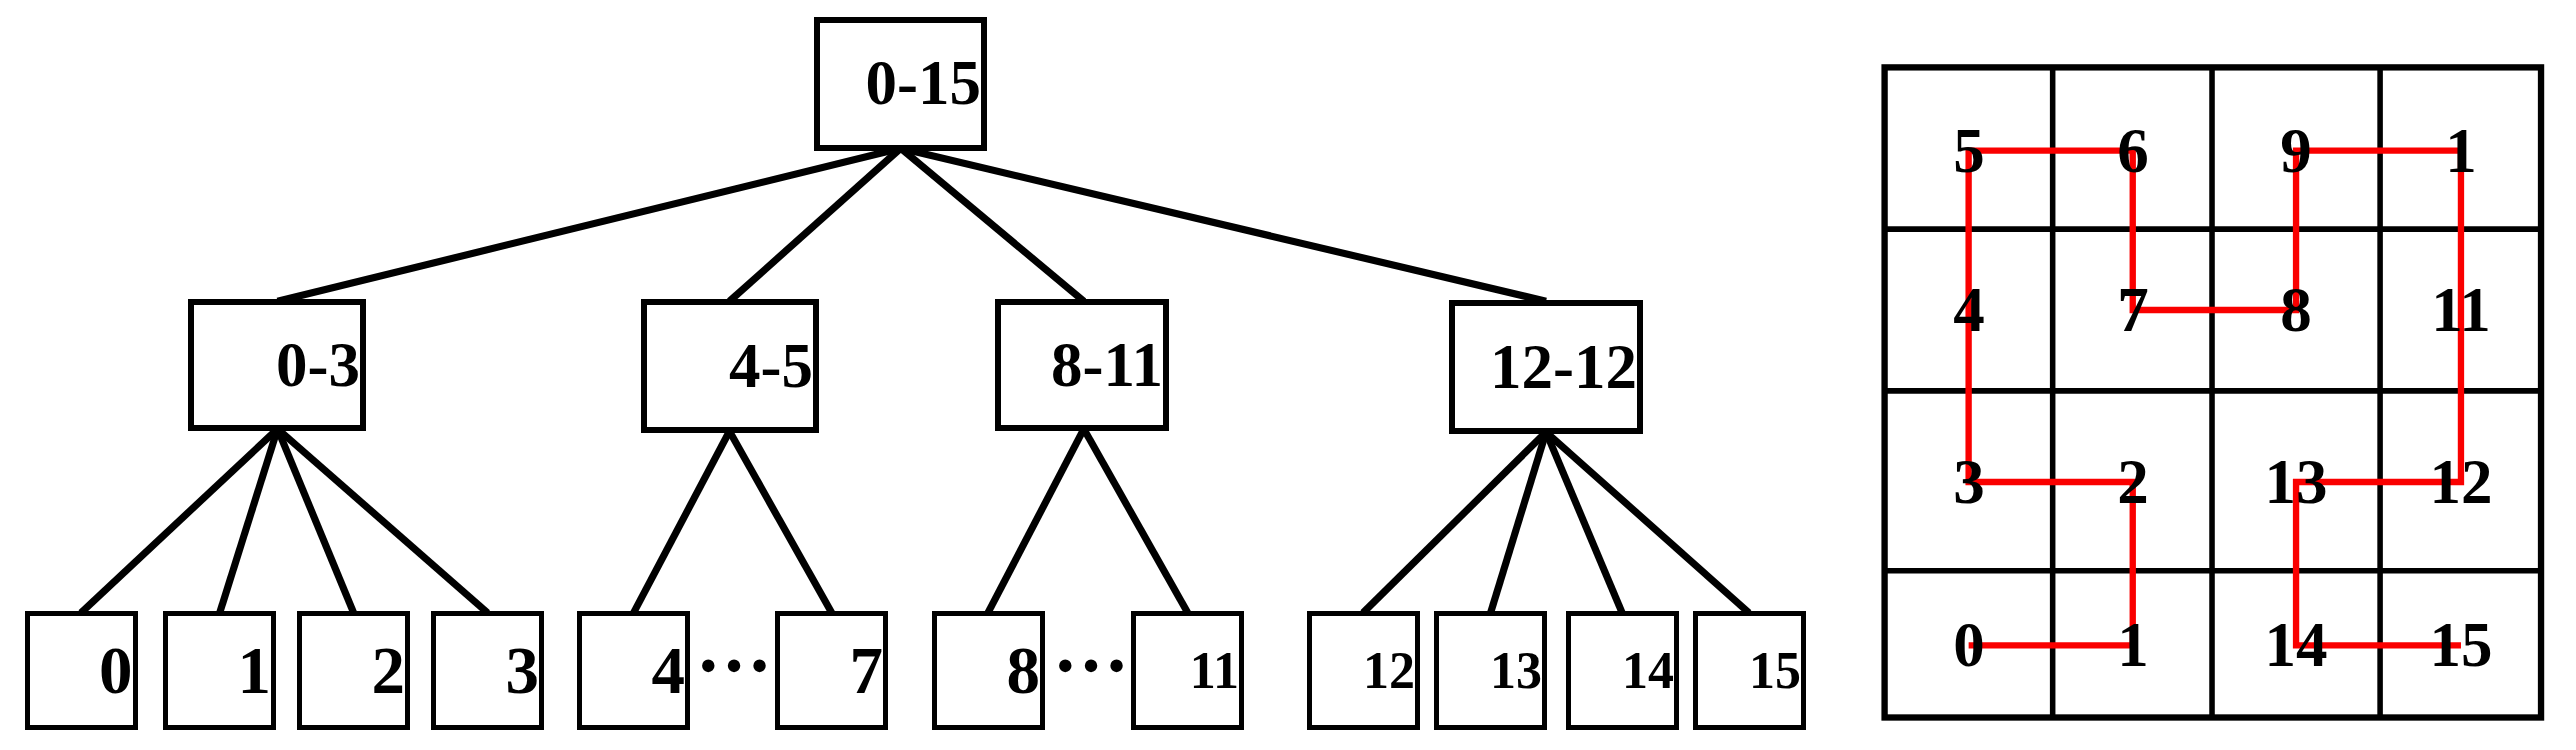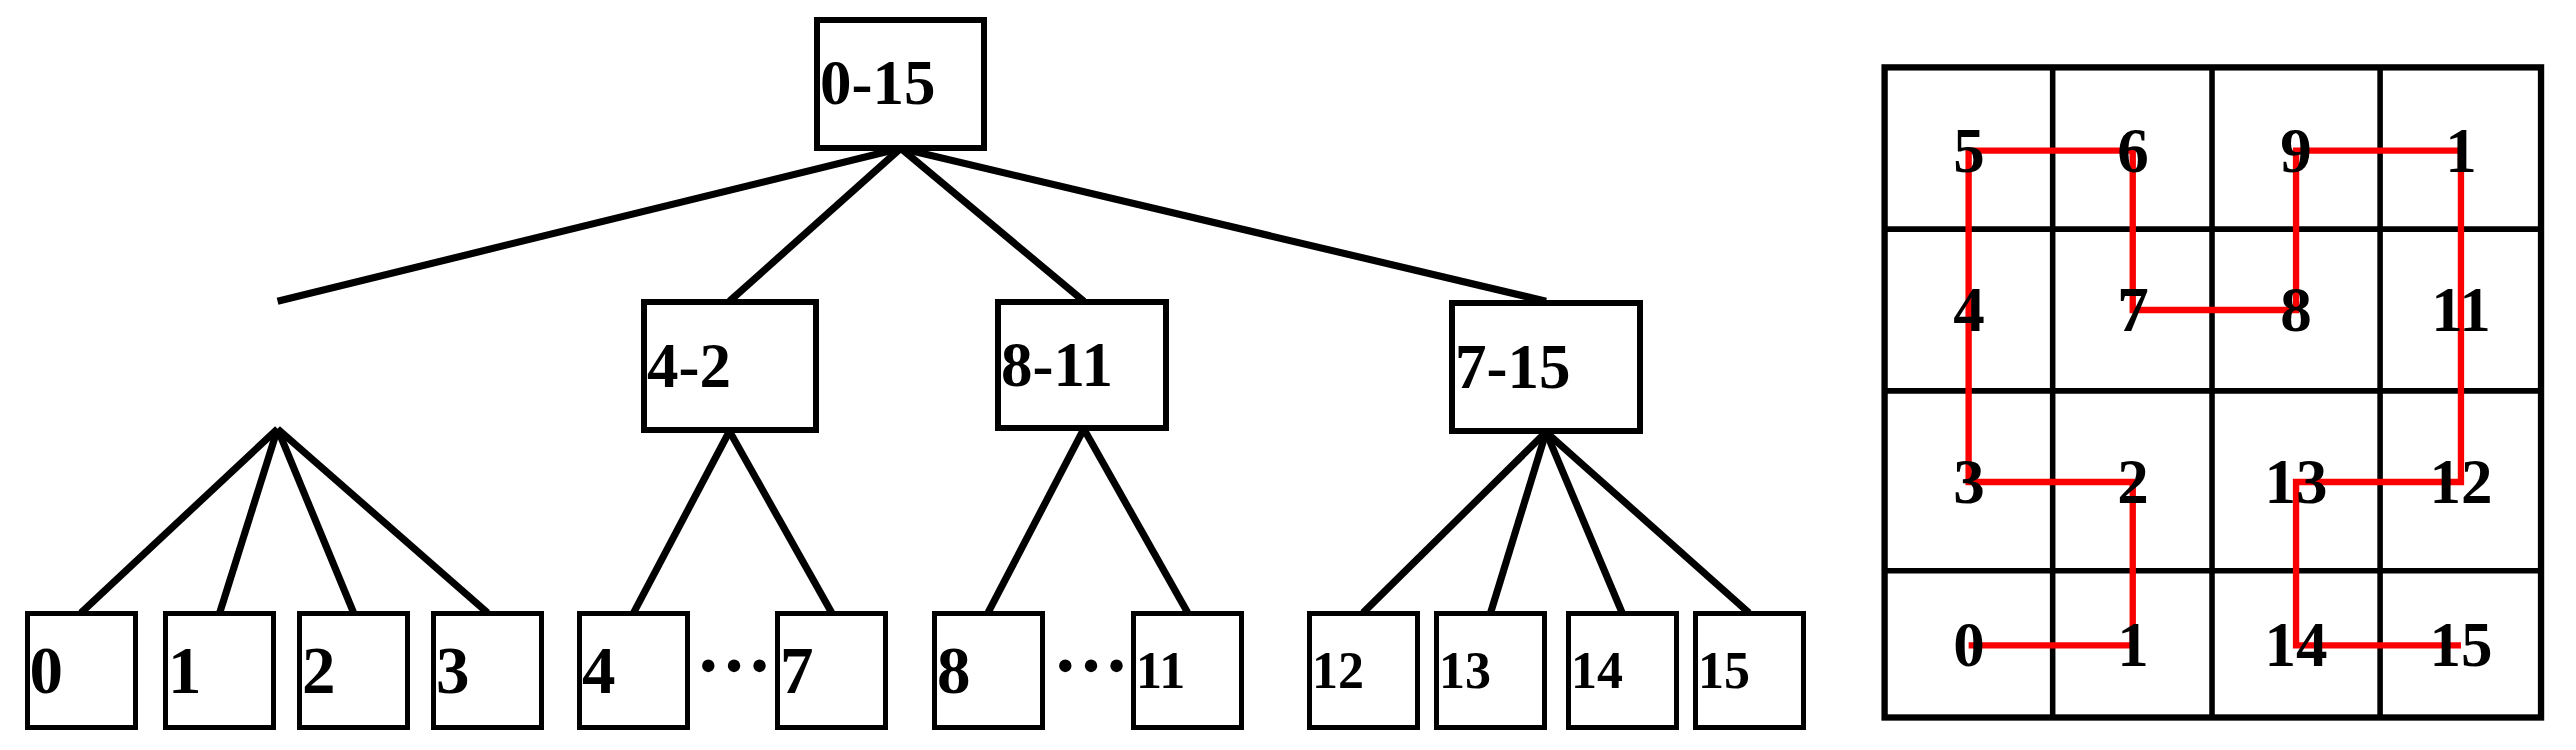--- a/index.html
+++ b/index.html
@@ -9,21 +9,21 @@
     background:#ffffff;
     overflow:hidden;
     font-family:"Liberation Serif","DejaVu Serif",serif;
   }
   .layer{position:absolute;left:0;top:0;width:2576px;height:750px;}
   .box{
     position:absolute;
     box-sizing:border-box;
     border:6.3px solid #000000;
     background:#ffffff;
-    display:flex;align-items:center;justify-content:flex-start;
+    display:flex;align-items:center;justify-content:flex-end;
     font-weight:bold;color:#000000;
   }
   .leaf{border-width:5.6px;}
   .fz-node{font-size:63px;}
   .fz-lg{font-size:67px;}
   .fz-sm{font-size:52px;}
   .flab{
     position:absolute;
     transform:translate(-50%,-50%);
     font-weight:bold;color:#000000;
@@ -77,28 +77,31 @@
       <line x1="2377" y1="720" x2="3205" y2="720" stroke-width="7"></line>
     </g>
 
     <polyline stroke-width="8" fill="none" points="2483,814 2690,814 2690,608 2483,608 2483,190 2690,190 2690,391 2896,391 2896,190 3104,190 3104,608 2896,608 2896,814 3104,814" stroke="#fa0000"></polyline>
   </svg>
 
   <div class="box fz-node" style="left:814px;top:16.7px;width:173px;height:134px">
     <span>0-15</span>
   </div>
 
+  <div class="box fz-node" style="left:188px;top:299px;width:178px;height:132px">
+    <span>0-3</span>
+  </div>
   <div class="box fz-node" style="left:641px;top:299px;width:178px;height:134px">
-    <span>4-2</span>
+    <span>4-5</span>
   </div>
   <div class="box fz-node" style="left:995px;top:299px;width:174px;height:132px">
     <span>8-11</span>
   </div>
   <div class="box fz-node" style="left:1449px;top:300px;width:194px;height:134px">
-    <span>7-15</span>
+    <span>12-12</span>
   </div>
 
   <div class="box leaf fz-lg" style="left:24.6px;top:611px;width:113px;height:119px">
     <span>0</span>
   </div>
   <div class="box leaf fz-lg" style="left:163px;top:611px;width:113px;height:119px">
     <span>1</span>
   </div>
   <div class="box leaf fz-lg" style="left:297px;top:611px;width:113px;height:119px">
     <span>2</span>

